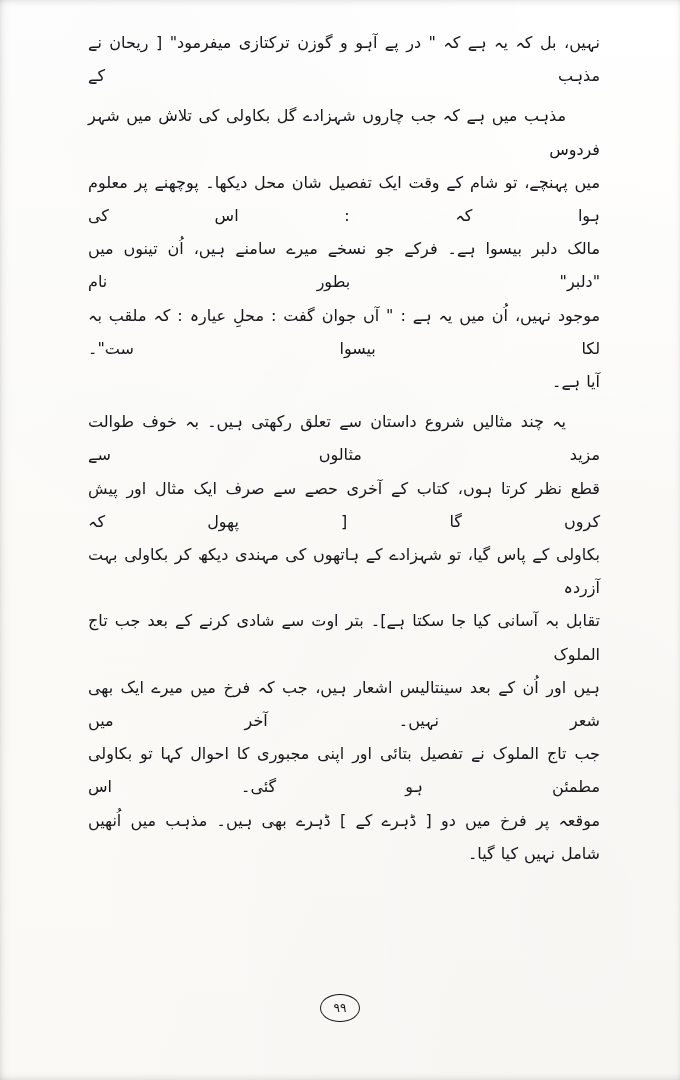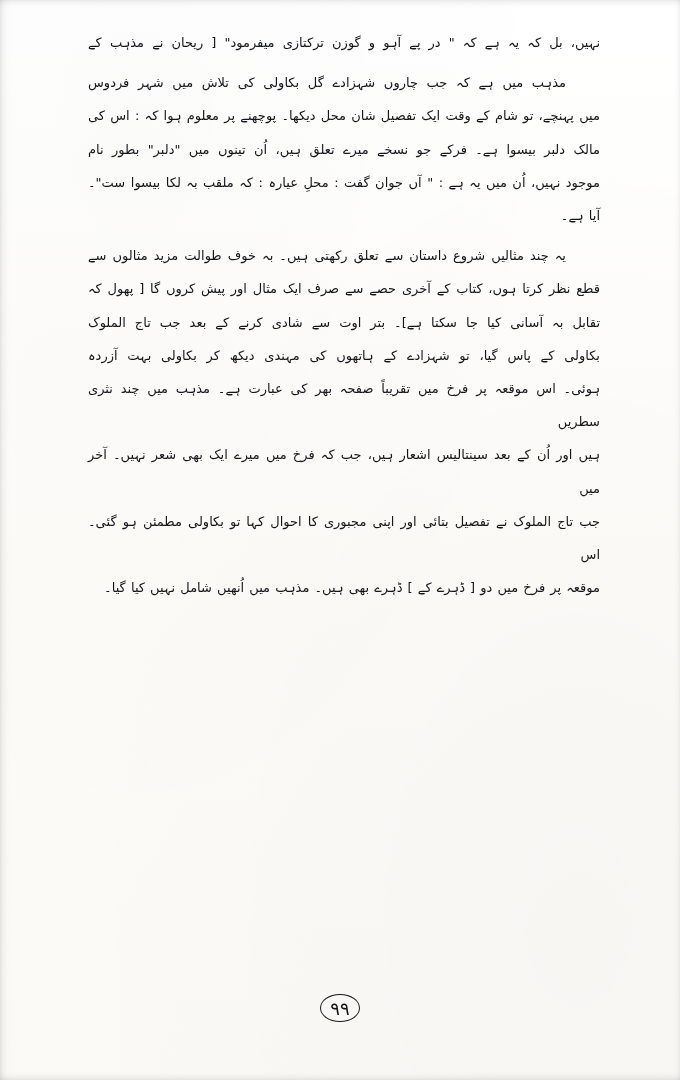--- a/index.html
+++ b/index.html
@@ -39,21 +39,21 @@
     top: 26px;
     left: 88px;
     width: 512px;
     direction: rtl;
     text-align: justify;
     text-align-last: justify;
   }
   p.line-para {
     margin: 0 0 0 0;
     color: #15161a;
-    font-size: 13px;
+    font-size: 16px;
     line-height: 33.2px;
     letter-spacing: 0px;
     word-spacing: 1px;
     font-family: "DejaVu Sans", sans-serif;
     text-align: justify;
     text-align-last: justify;
     white-space: normal;
   }
   p.line-para.indented {
     text-indent: 34px;
@@ -73,51 +73,50 @@
     justify-content: center;
   }
   .page-number {
     width: 38px;
     height: 26px;
     border: 1.6px solid #1a1a1a;
     border-radius: 50%;
     display: flex;
     align-items: center;
     justify-content: center;
-    font-size: 18px;
+    font-size: 12px;
     color: #141414;
     font-family: "DejaVu Sans", sans-serif;
     background: transparent;
   }
 </style>
 </head>
 <body>
 
 <div class="page">
   <div class="paper-tint"></div>
 
   <div class="text-block">
 
     <p class="line-para">نہیں، بل کہ یہ ہے کہ " در پے آہو و گوزن ترکتازی میفرمود" [ ریحان نے مذہب کے</p>
 
     <div class="para-gap"></div>
 
     <p class="line-para indented">مذہب میں ہے کہ جب چاروں شہزادے گل بکاولی کی تلاش میں شہر فردوس</p>
     <p class="line-para">میں پہنچے، تو شام کے وقت ایک تفصیل شان محل دیکھا۔ پوچھنے پر معلوم ہوا کہ : اس کی</p>
-    <p class="line-para">مالک دلبر بیسوا ہے۔ فرکے جو نسخے میرے تعلق ہیں، اُن تینوں میں "دلبر" بطور نام</p>
+    <p class="line-para">مالک دلبر بیسوا ہے۔ فرکے جو نسخے میرے سامنے ہیں، اُن تینوں میں "دلبر" بطور نام</p>
     <p class="line-para">موجود نہیں، اُن میں یہ ہے : " آں جوان گفت : محلِ عیارہ : کہ ملقب بہ لکا بیسوا ست"۔</p>
     <p class="line-para last-left">آیا ہے۔</p>
 
     <div class="para-gap"></div>
 
     <p class="line-para indented">یہ چند مثالیں شروع داستان سے تعلق رکھتی ہیں۔ بہ خوف طوالت مزید مثالوں سے</p>
     <p class="line-para">قطع نظر کرتا ہوں، کتاب کے آخری حصے سے صرف ایک مثال اور پیش کروں گا [ پھول کہ</p>
+    <p class="line-para">بکاولی کے پاس گیا، تو شہزادے کے ہاتھوں کی مہندی دیکھ کر بکاولی بہت آزردہ</p>
     <p class="line-para">تقابل بہ آسانی کیا جا سکتا ہے]۔ بتر اوت سے شادی کرنے کے بعد جب تاج الملوک</p>
-    <p class="line-para">بکاولی کے پاس گیا، تو شہزادے کے ہاتھوں کی مہندی دیکھ کر بکاولی بہت آزردہ</p>
-    <p class="line-para">ہوئی۔ اس موقعہ پر فرخ میں تقریباً صفحہ بھر کی عبارت ہے۔ مذہب میں چند نثری سطریں</p>
     <p class="line-para">ہیں اور اُن کے بعد سینتالیس اشعار ہیں، جب کہ فرخ میں میرے ایک بھی شعر نہیں۔ آخر میں</p>
     <p class="line-para">جب تاج الملوک نے تفصیل بتائی اور اپنی مجبوری کا احوال کہا تو بکاولی مطمئن ہو گئی۔ اس</p>
     <p class="line-para last-left">موقعہ پر فرخ میں دو [ ڈہرے کے ] ڈہرے بھی ہیں۔ مذہب میں اُنھیں شامل نہیں کیا گیا۔</p>
 
   </div>
 
   <div class="page-number-wrap">
     <div class="page-number">٩٩</div>
   </div>
 

